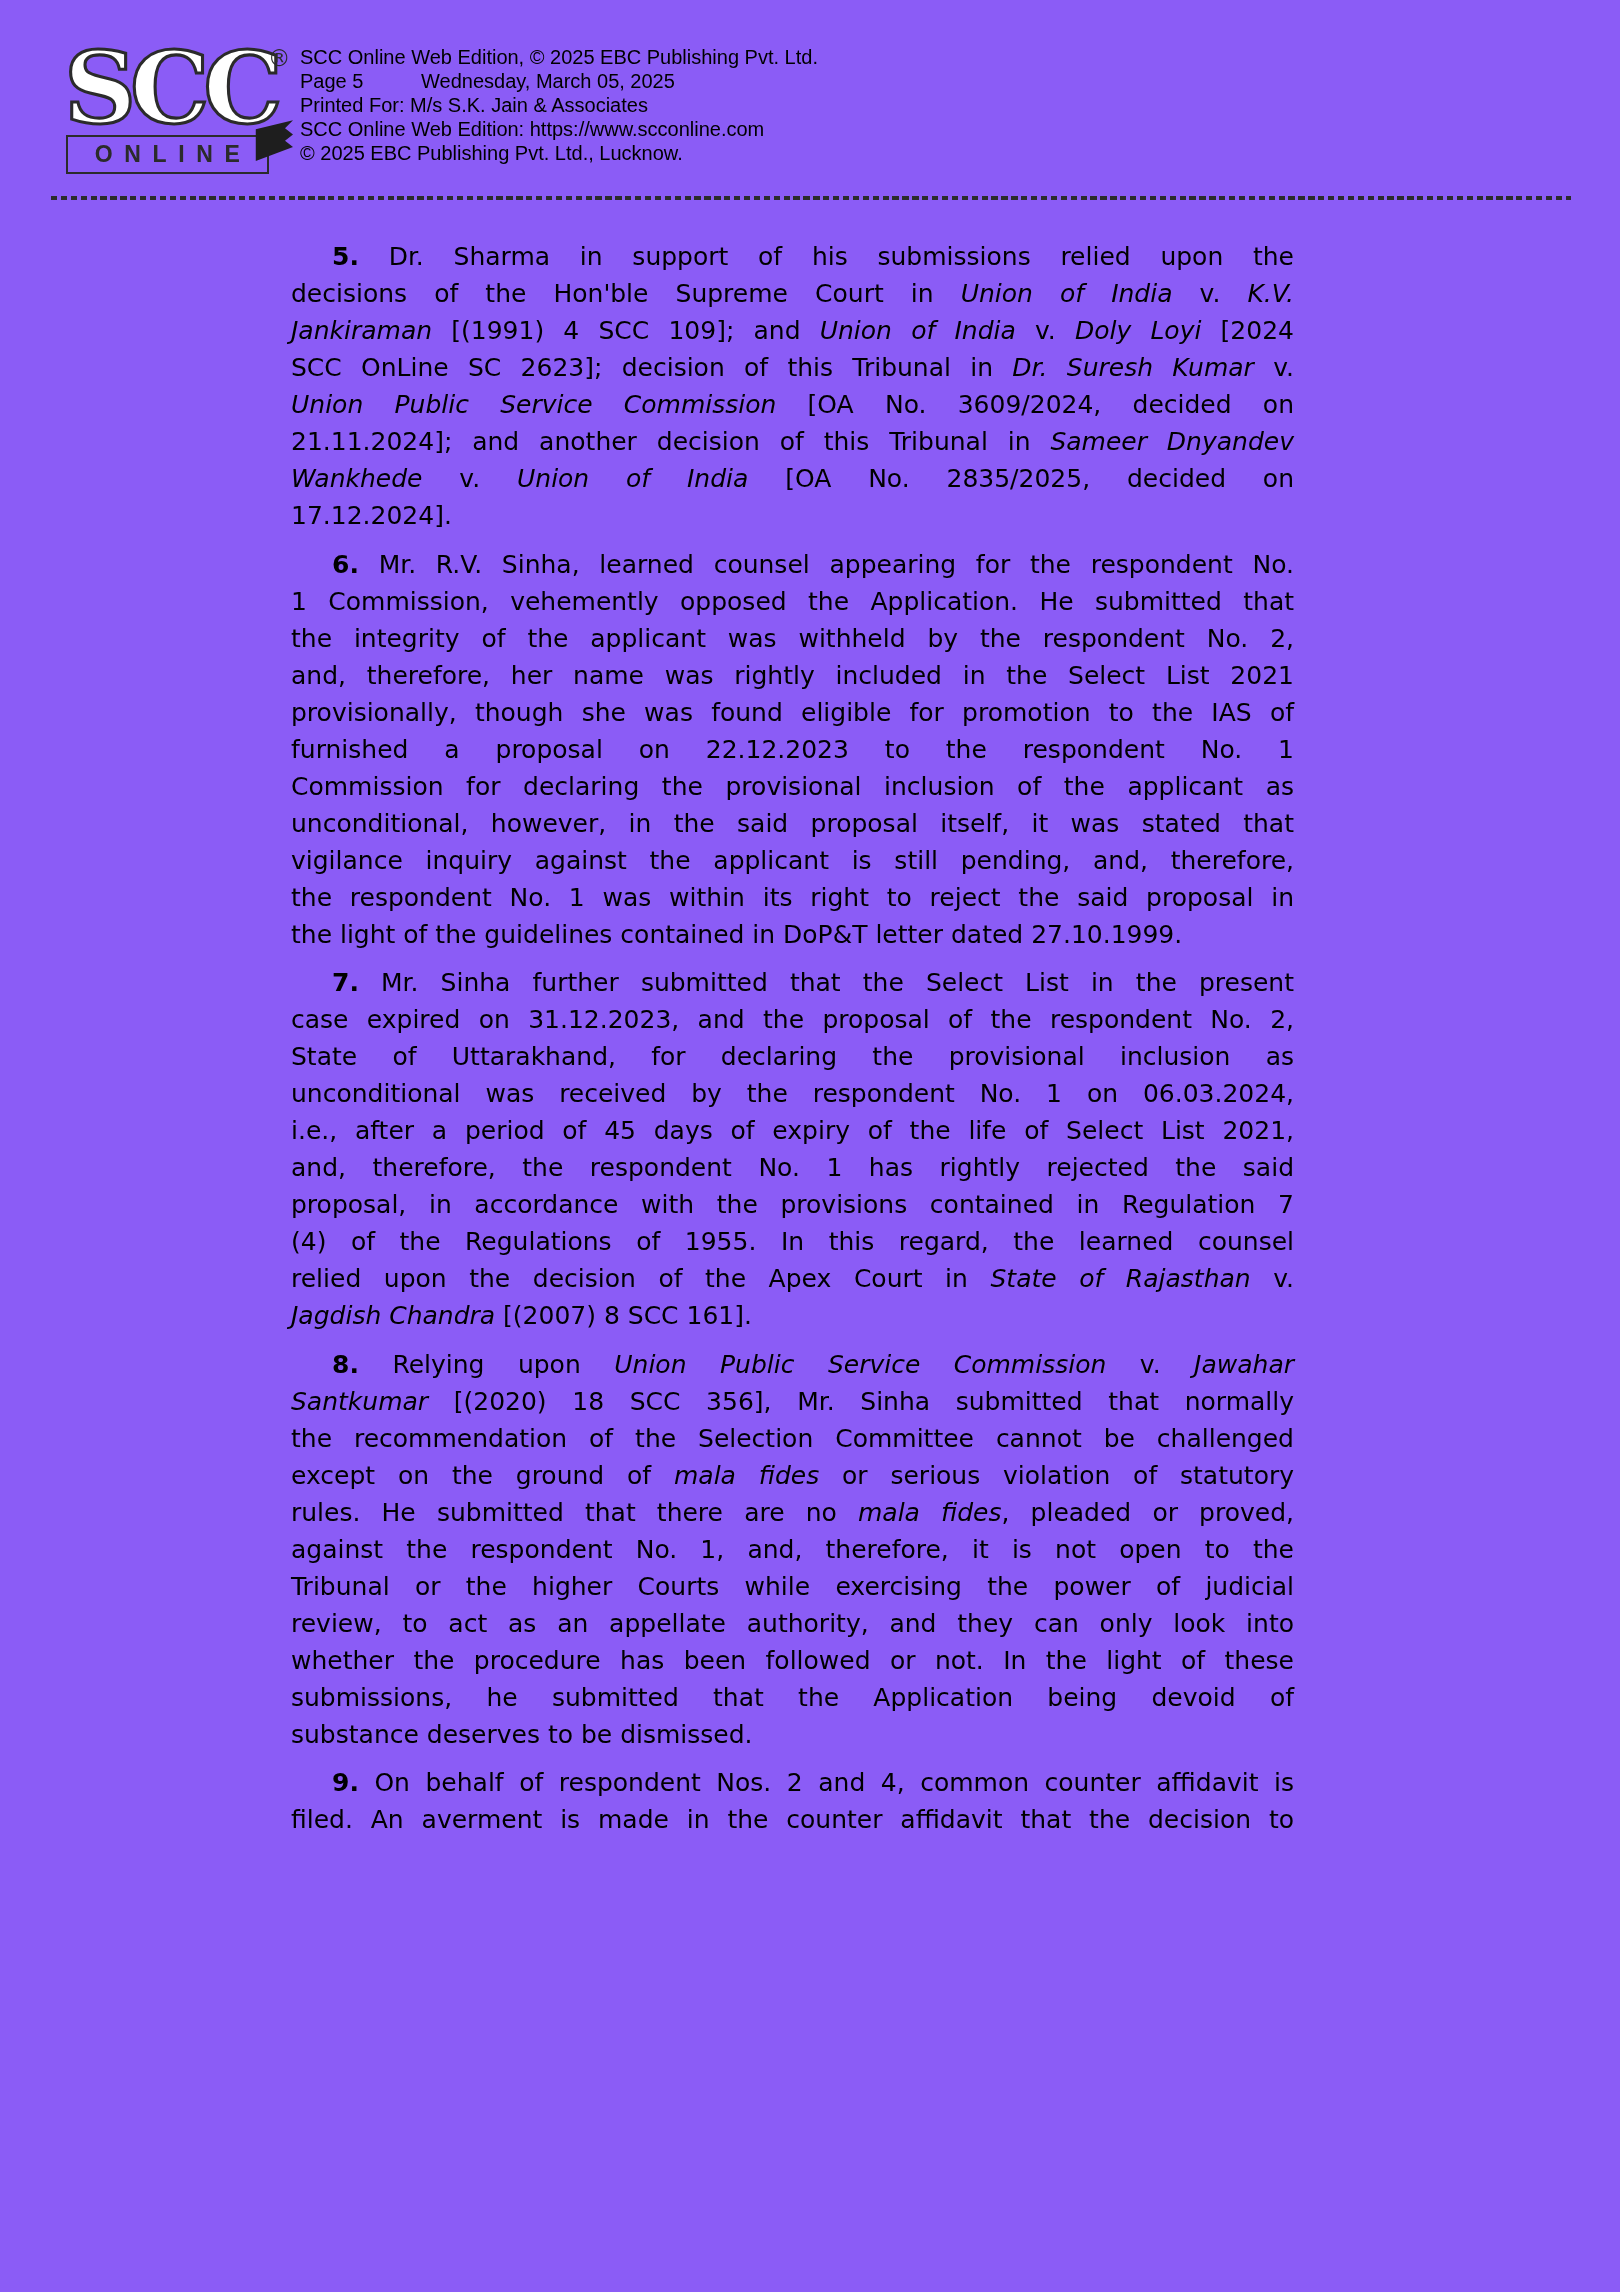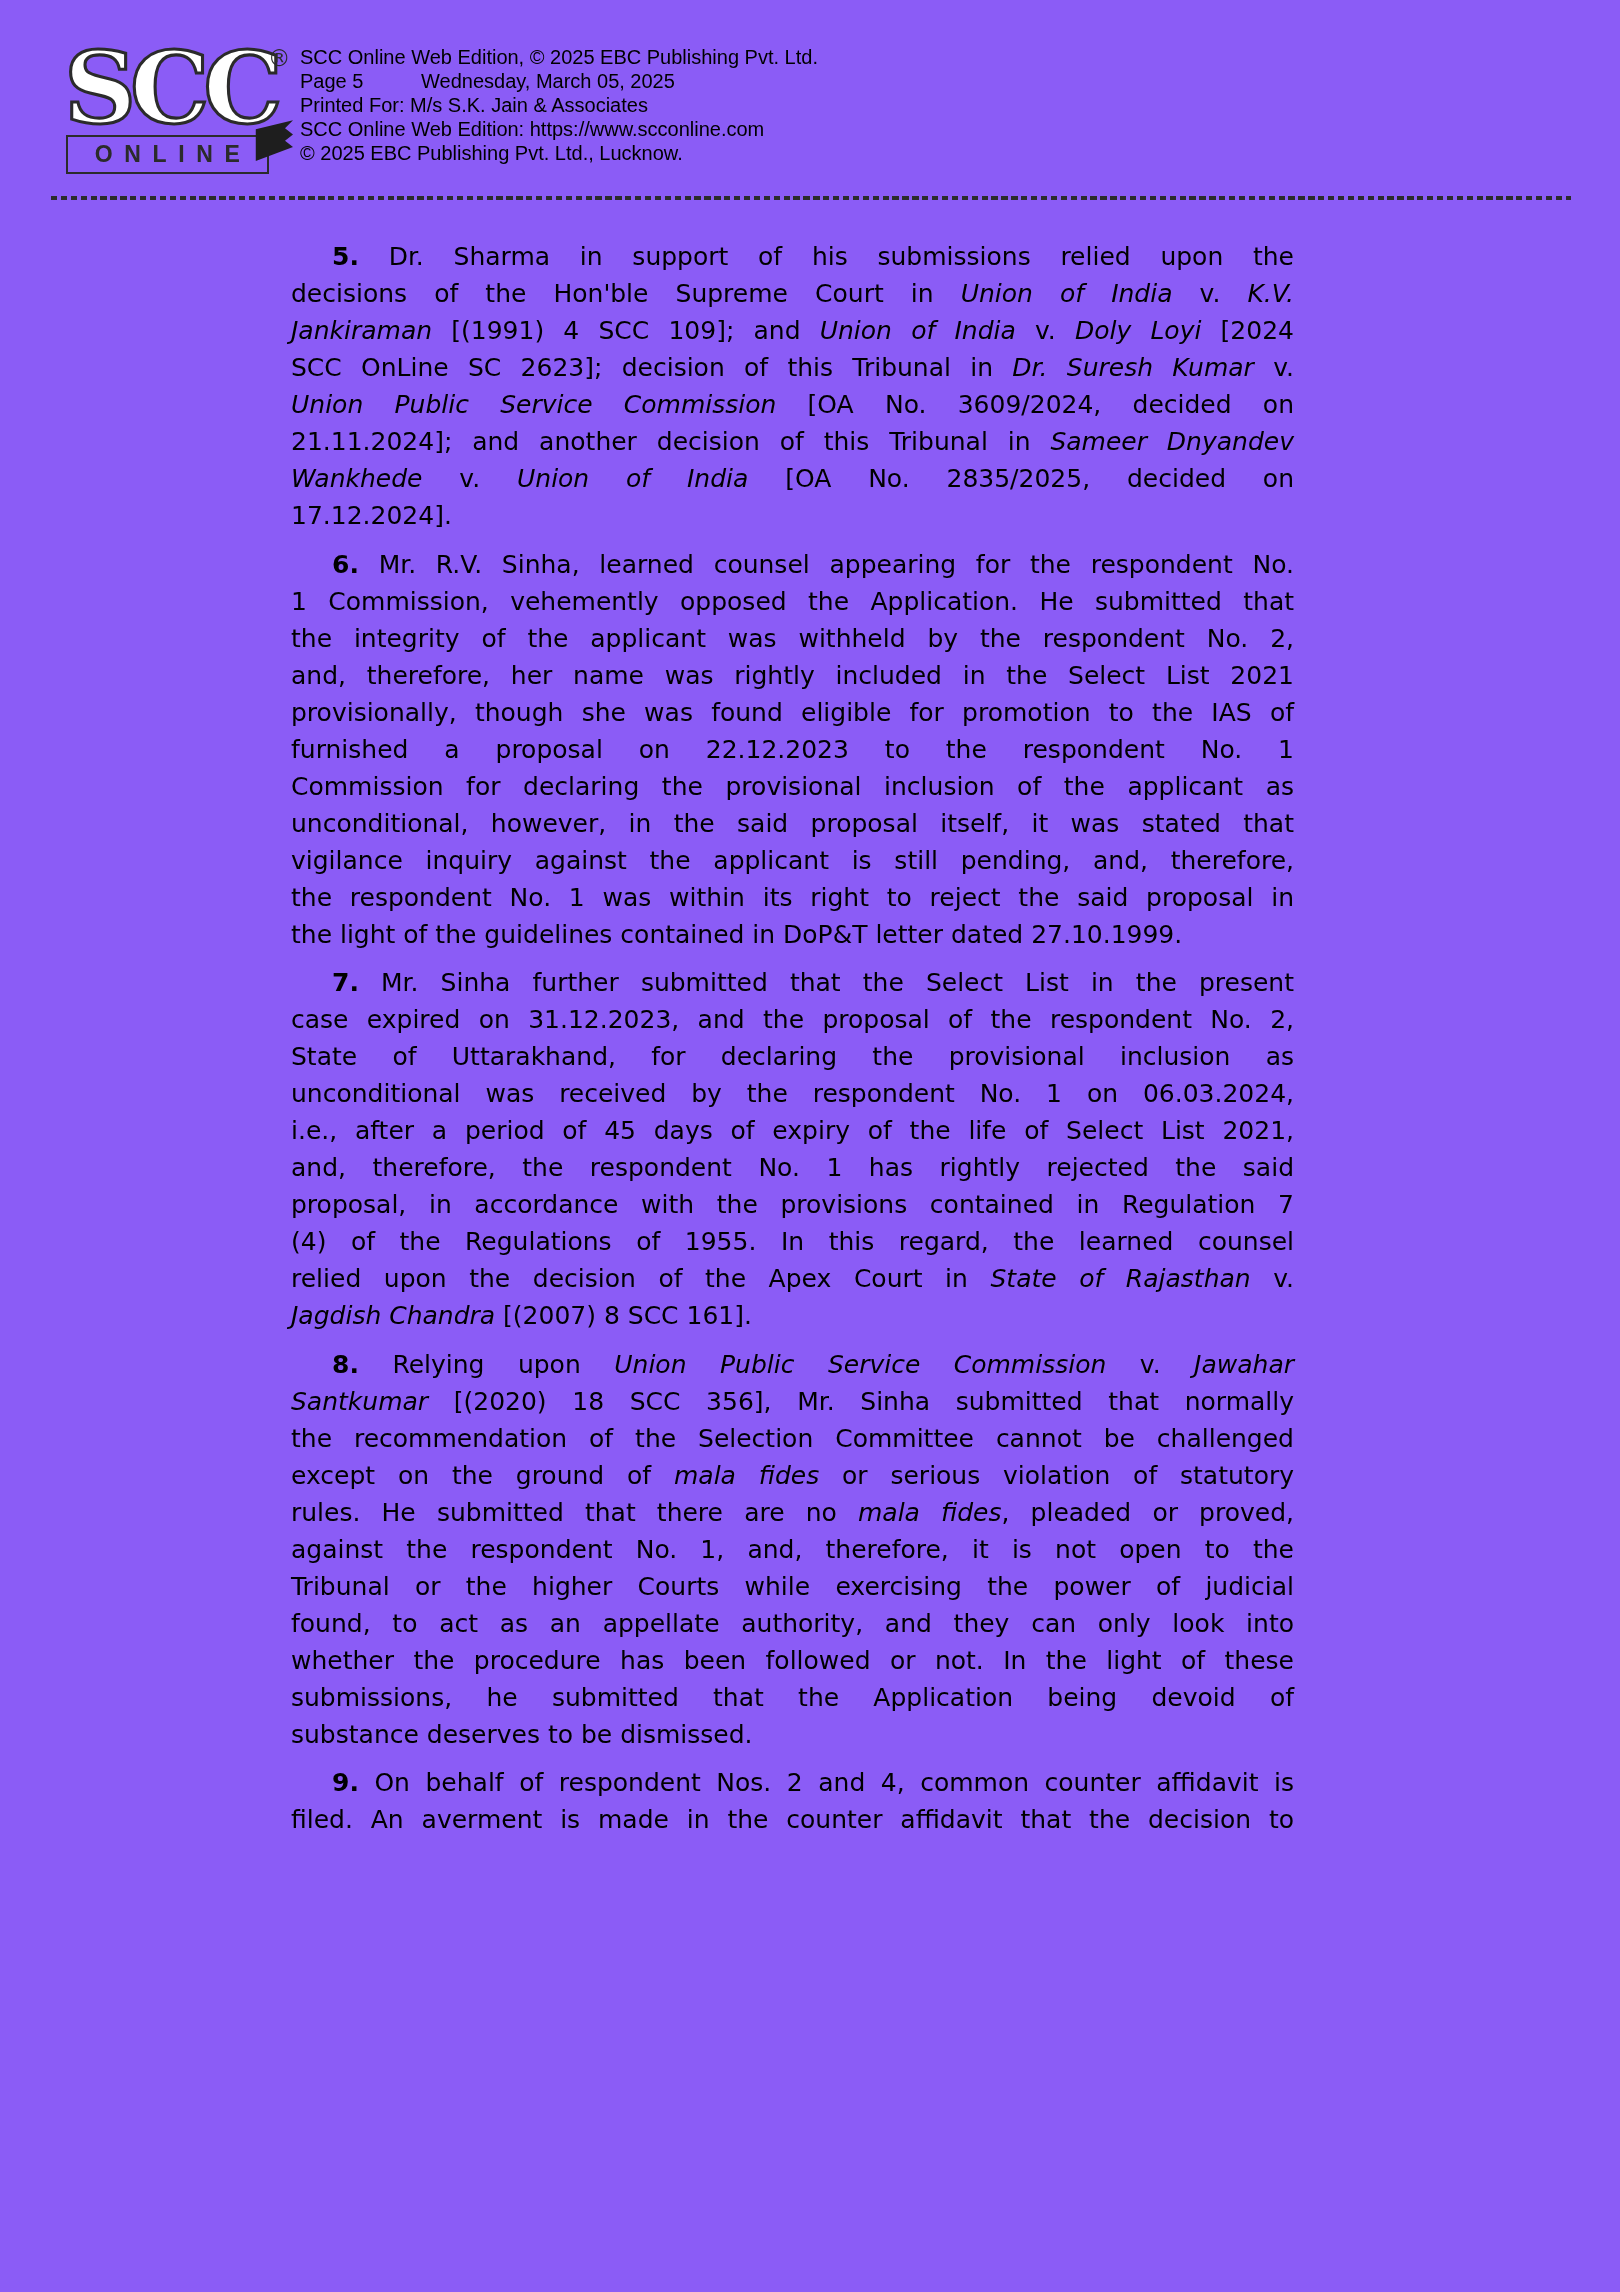--- a/index.html
+++ b/index.html
@@ -174,21 +174,21 @@
         <div class="line last"><span class="i">Jagdish Chandra</span><span> [(2007) 8 SCC 161].</span></div>
       </div>
       <div class="para">
         <div class="line first"><span class="b">8.</span><span> Relying upon </span><span class="i">Union Public Service Commission</span><span> v. </span><span class="i">Jawahar</span></div>
         <div class="line"><span class="i">Santkumar</span><span> [(2020) 18 SCC 356], Mr. Sinha submitted that normally</span></div>
         <div class="line"><span>the recommendation of the Selection Committee cannot be challenged</span></div>
         <div class="line"><span>except on the ground of </span><span class="i">mala fides</span><span> or serious violation of statutory</span></div>
         <div class="line"><span>rules. He submitted that there are no </span><span class="i">mala fides</span><span>, pleaded or proved,</span></div>
         <div class="line"><span>against the respondent No. 1, and, therefore, it is not open to the</span></div>
         <div class="line"><span>Tribunal or the higher Courts while exercising the power of judicial</span></div>
-        <div class="line"><span>found, to act as an appellate authority, and they can only look into</span></div>
+        <div class="line"><span>review, to act as an appellate authority, and they can only look into</span></div>
         <div class="line"><span>whether the procedure has been followed or not. In the light of these</span></div>
         <div class="line"><span>submissions, he submitted that the Application being devoid of</span></div>
         <div class="line last"><span>substance deserves to be dismissed.</span></div>
       </div>
       <div class="para">
         <div class="line first"><span class="b">9.</span><span> On behalf of respondent Nos. 2 and 4, common counter affidavit is</span></div>
         <div class="line"><span>filed. An averment is made in the counter affidavit that the decision to</span></div>
       </div>
     </div>
 

